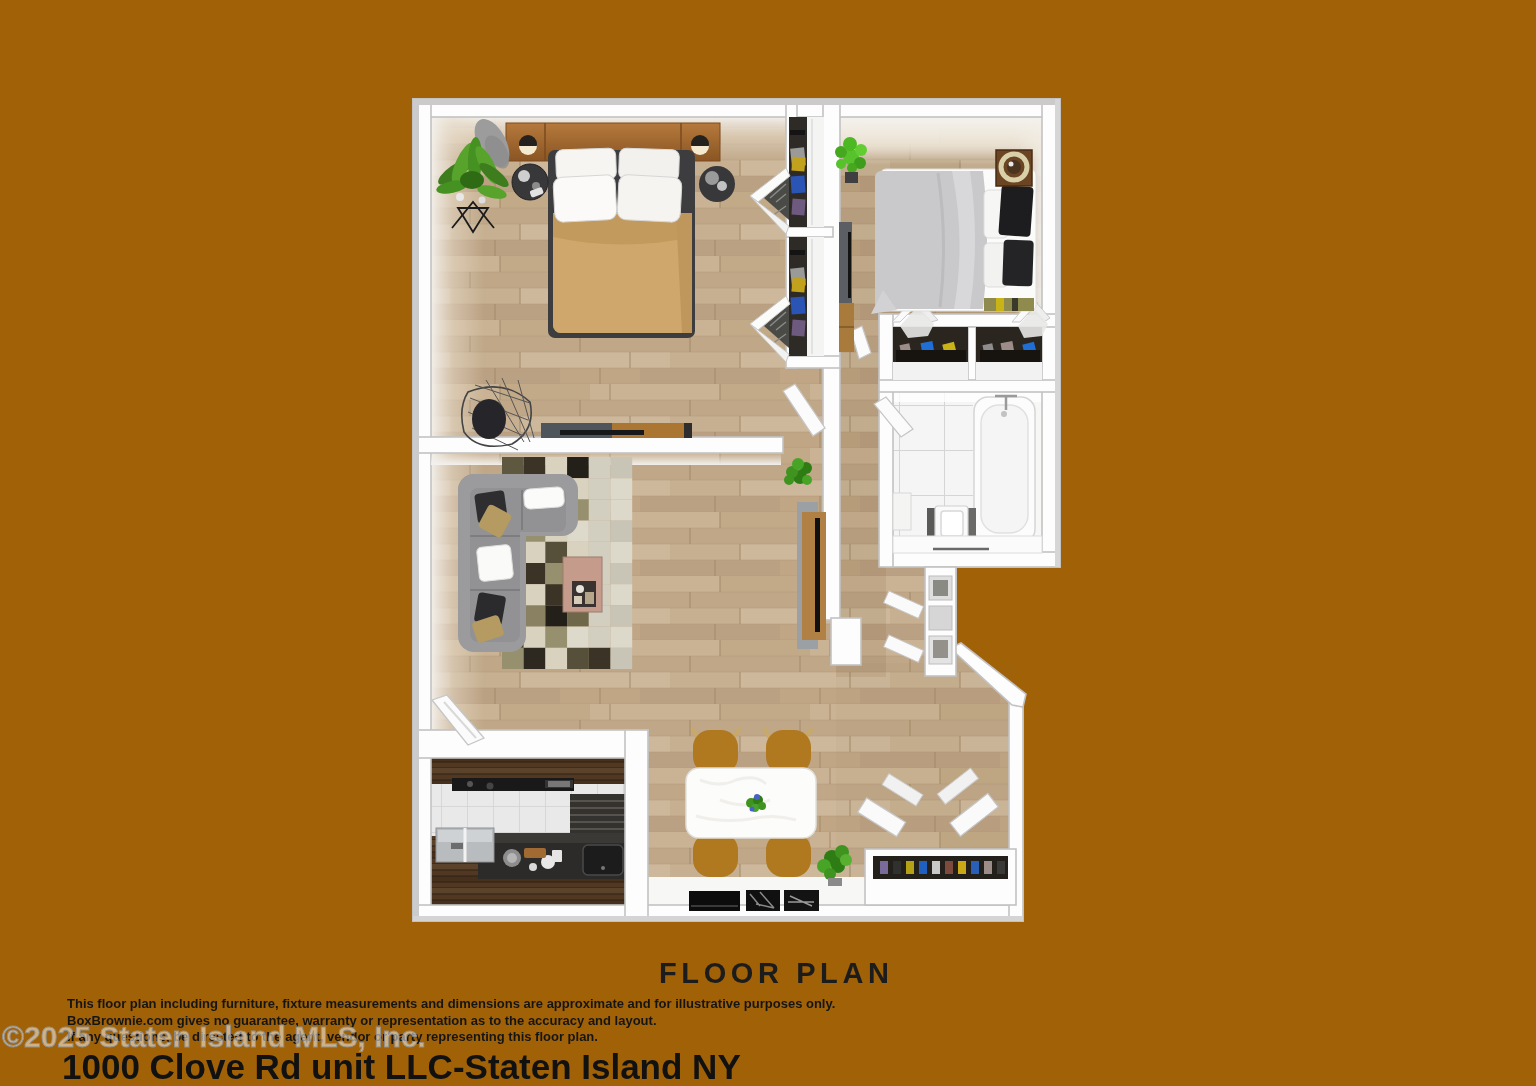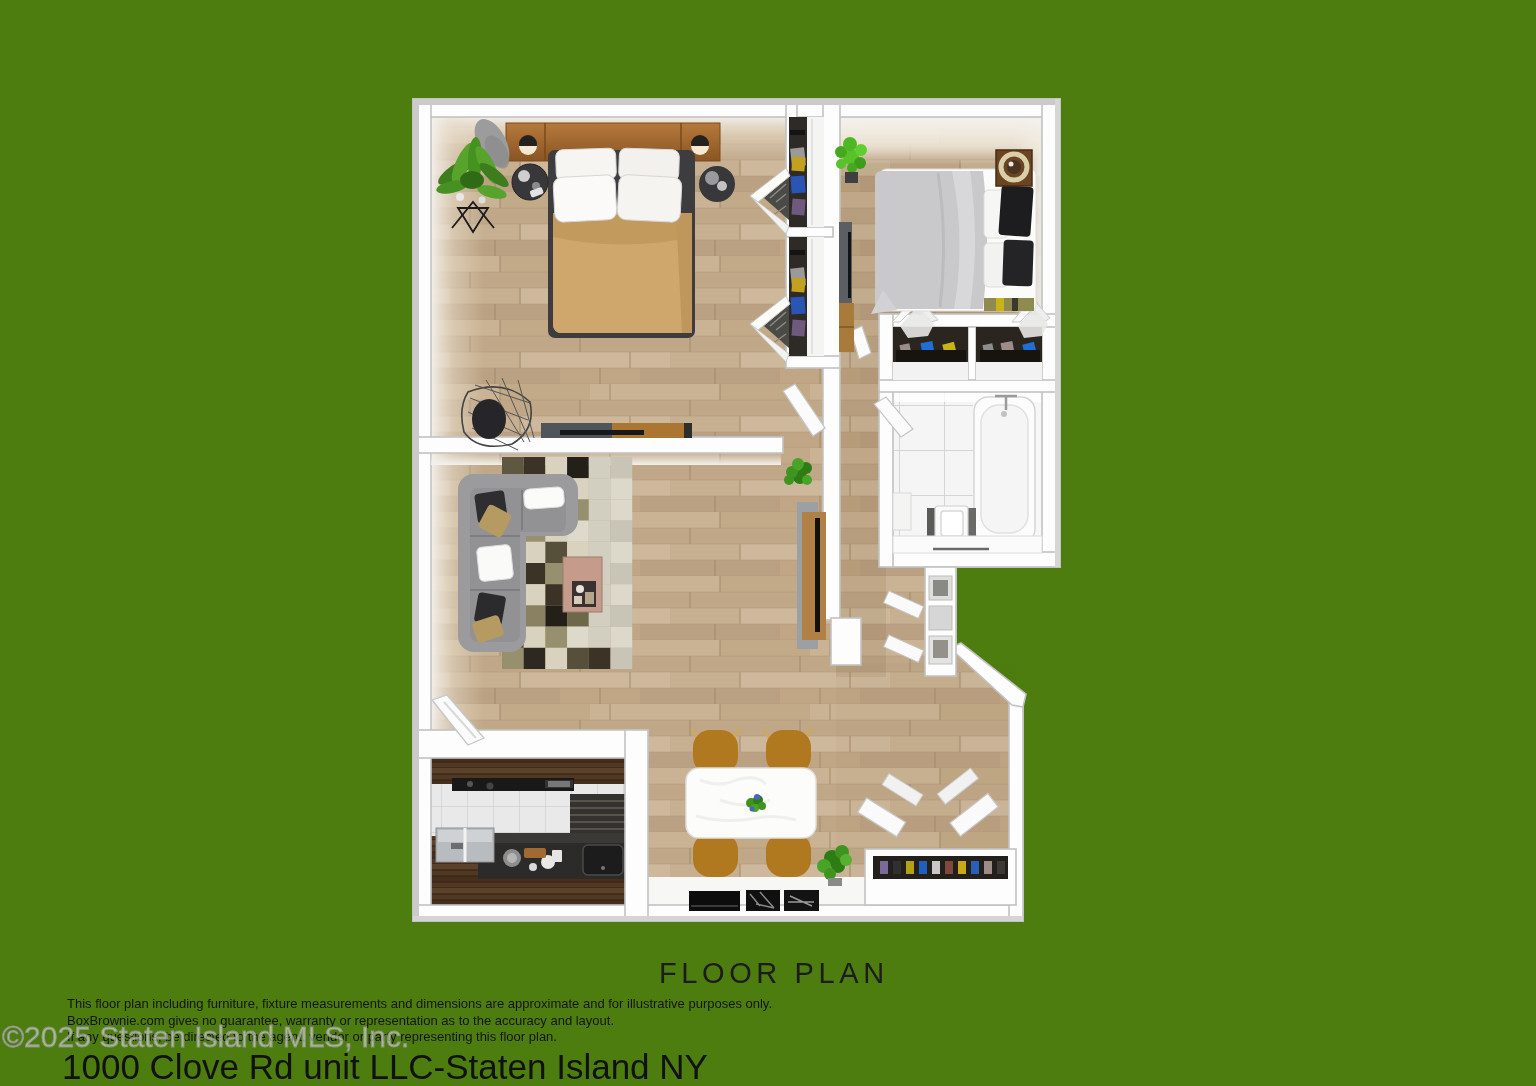--- a/index.html
+++ b/index.html
@@ -1,17 +1,17 @@
 <!DOCTYPE html>
 <html><head>
 <meta charset="utf-8">
 <style>
   html,body{margin:0;padding:0;background:#ffffff;}
-  .page{position:relative;width:1536px;height:1086px;background:#4d7c0f;overflow:hidden;
-        font-family:"Liberation Sans", sans-serif;}
+  .page{position:relative;width:1536px;height:1086px;background:#a16207;overflow:hidden;
+        font-family:"Liberation Sans", sans-serif;font-weight:bold;}
   svg{position:absolute;left:0;top:0;}
 </style>
 </head>
 <body>
 <div class="page">
 <svg width="1536" height="1086" viewBox="0 0 1536 1086">
 <defs>
   <pattern id="wood" width="220" height="64" patternUnits="userSpaceOnUse">
     <rect width="220" height="64" fill="#c5ae90"></rect>
     <rect y="0" width="220" height="16" fill="#cab394"></rect>

